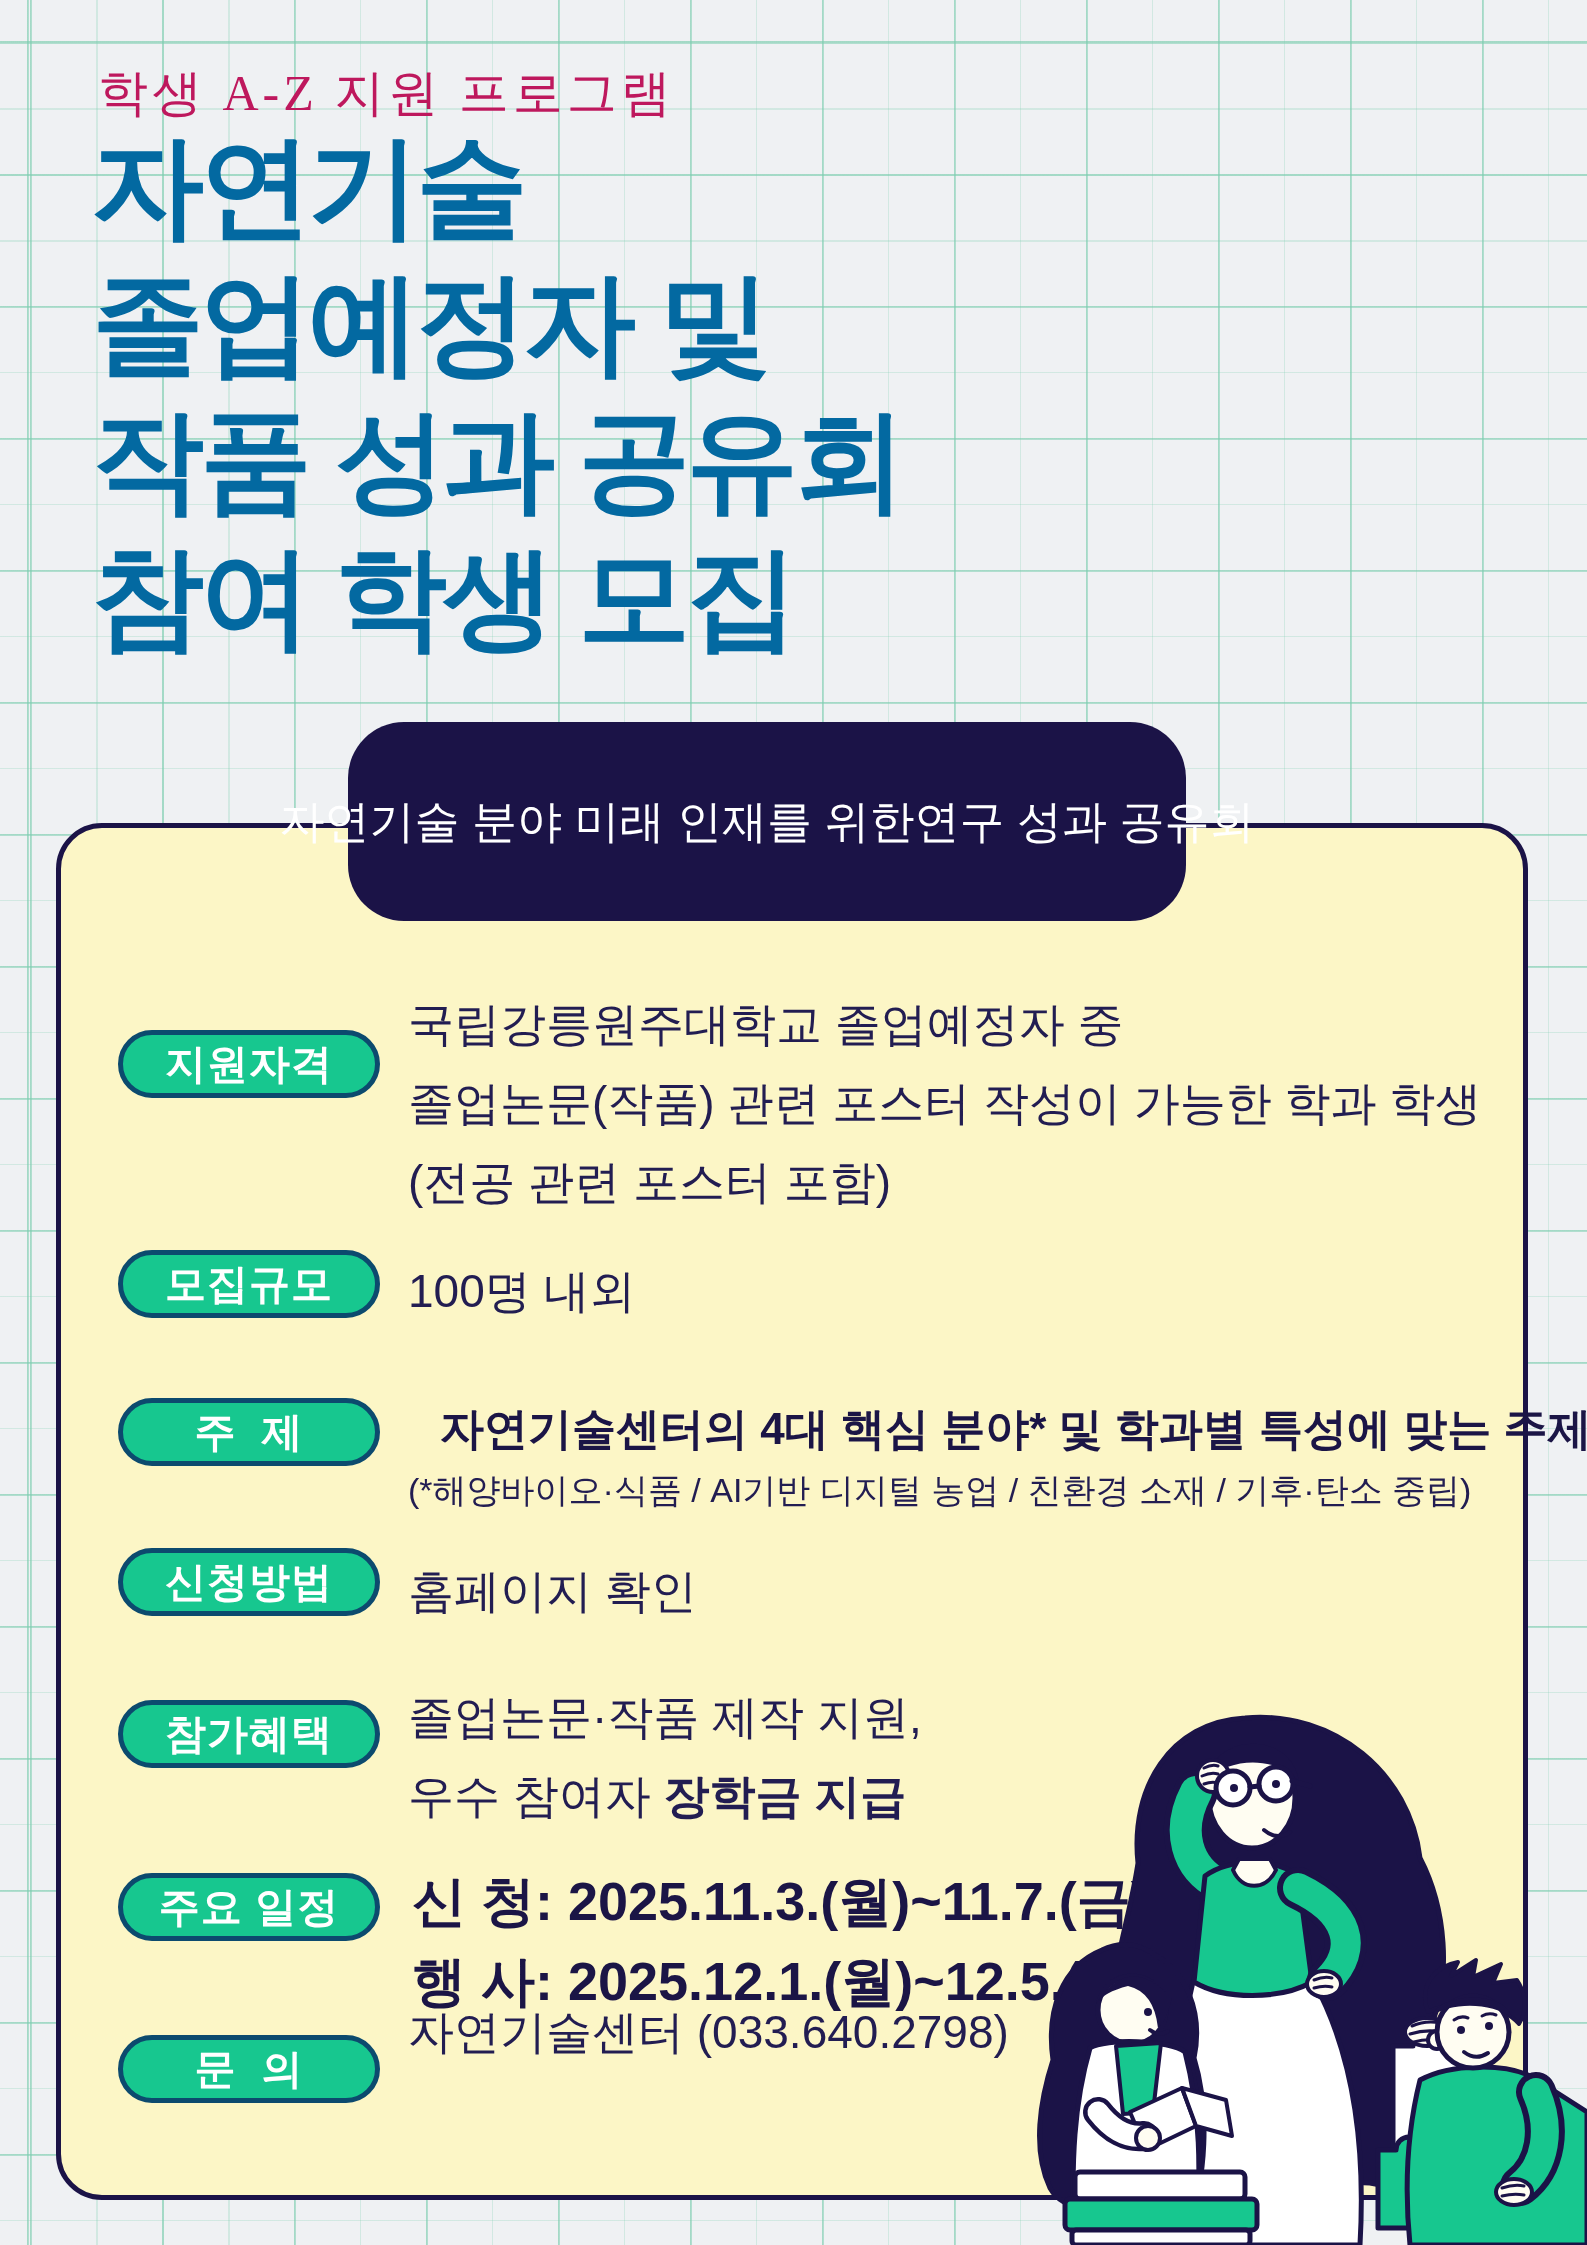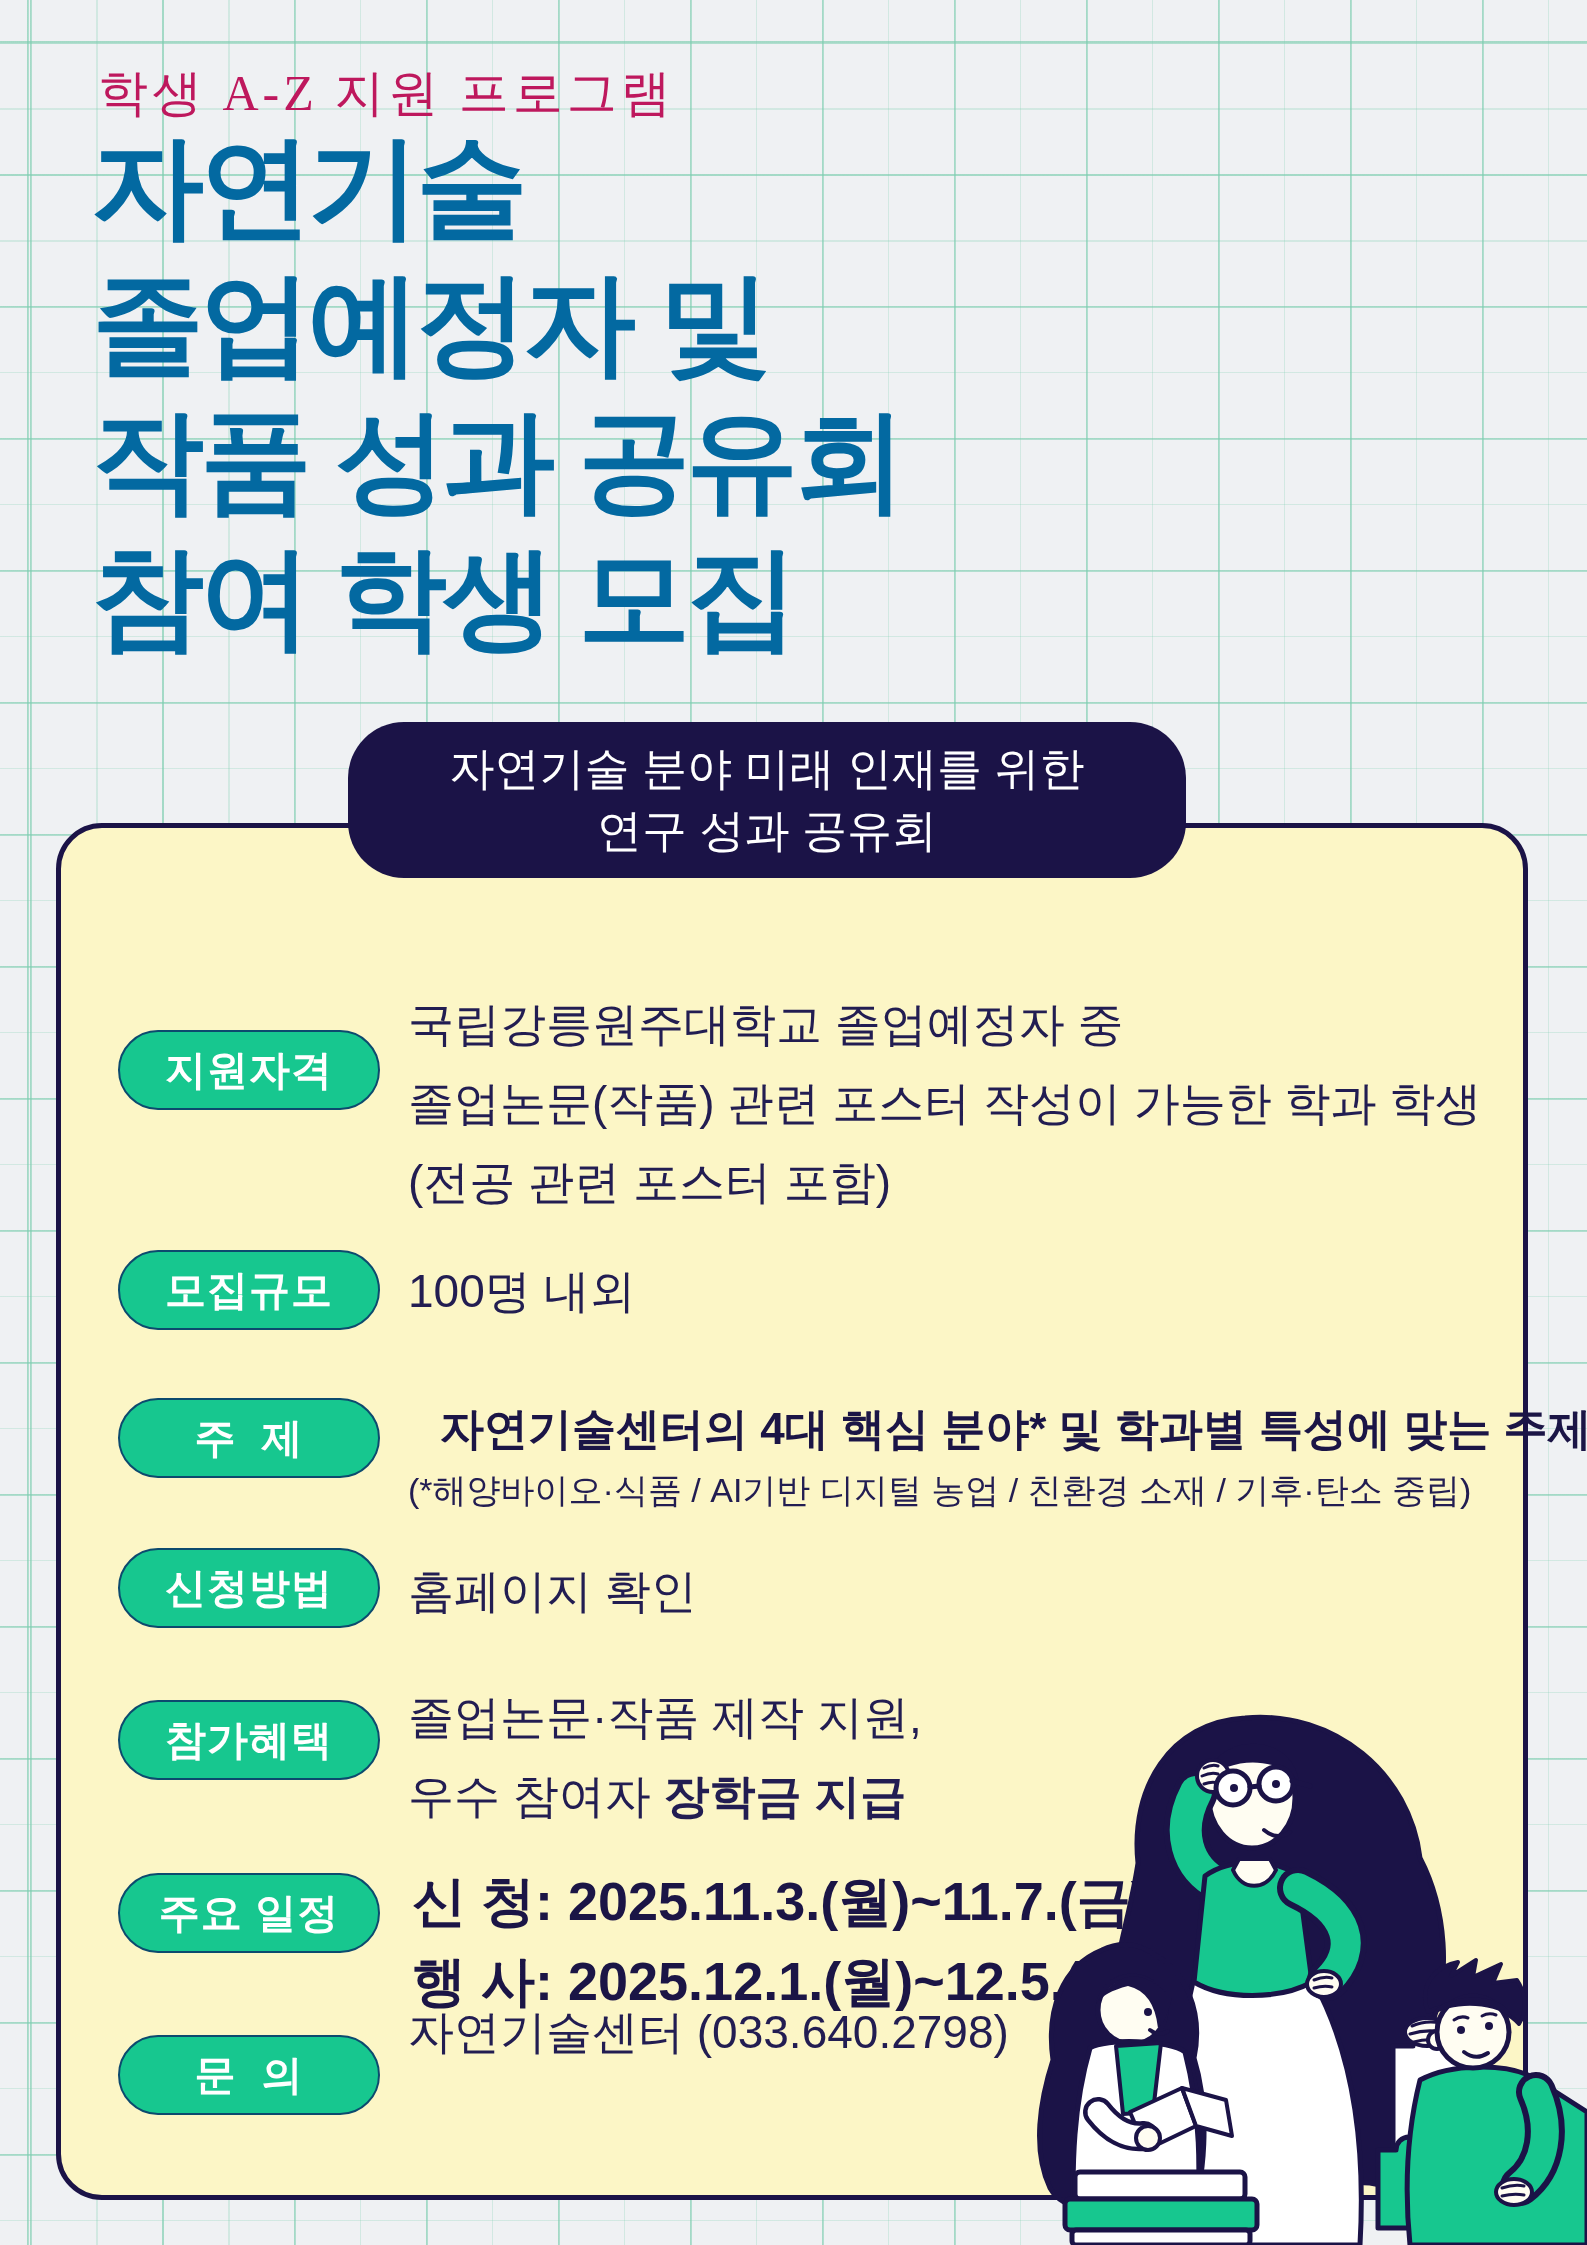--- a/index.html
+++ b/index.html
@@ -20,36 +20,36 @@
     left:98px;top:60px;font-size:50px;letter-spacing:4px;
     color:#be185d;font-weight:500;white-space:nowrap;font-family:Liberation Serif, serif;
   }
   .main-title{
     left:92px;top:118px;width:1300px;
     font-size:112px;line-height:137px;font-weight:900;letter-spacing:-4px;
     color:#0369a1;white-space:nowrap;
   }
   
   .badge{
-    left:348px;top:722px;width:838px;height:156px;z-index:3;
+    left:348px;top:722px;width:838px;height:199px;z-index:3;
     background:#1b1347;border-radius:56px;
-    display:flex;flex-direction:column;justify-content:center;align-items:center;
+    display:flex;justify-content:center;align-items:center;
     color:#ffffff;font-size:45px;line-height:62px;font-weight:500;
     text-align:center;white-space:nowrap;
   }
   
   .card{
     left:56px;top:823px;width:1472px;height:1377px;z-index:1;
     background:#fcf6c6;border:5px solid #1b1347;border-radius:46px;
     box-sizing:border-box;
   }
   
   .pill{
-    left:118px;width:262px;height:80px;z-index:2;
-    background:#17c78f;border:2px solid #0c4a6e;border-radius:44px;
+    left:118px;width:262px;height:68px;z-index:2;
+    background:#17c78f;border:5px solid #0c4a6e;border-radius:44px;
     box-sizing:border-box;display:flex;align-items:center;justify-content:center;
     color:#ffffff;font-size:41px;font-weight:700;white-space:pre;letter-spacing:1px;
   }
   
   .row-text{
     left:408px;z-index:2;color:#221d52;font-size:46px;line-height:79px;
     white-space:nowrap;font-weight:400;
   }
   .row-text .bold{font-weight:700;margin-top:28px;}
   .theme-bold{left:408px;z-index:2;color:#1b1546;font-size:44px;font-weight:700;white-space:nowrap;margin-left:32px;}

